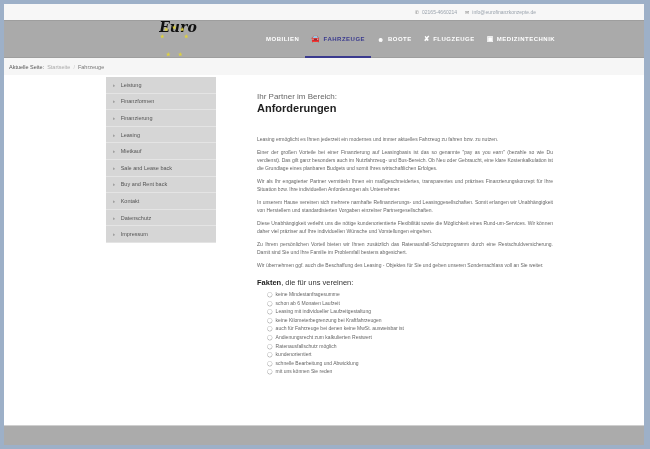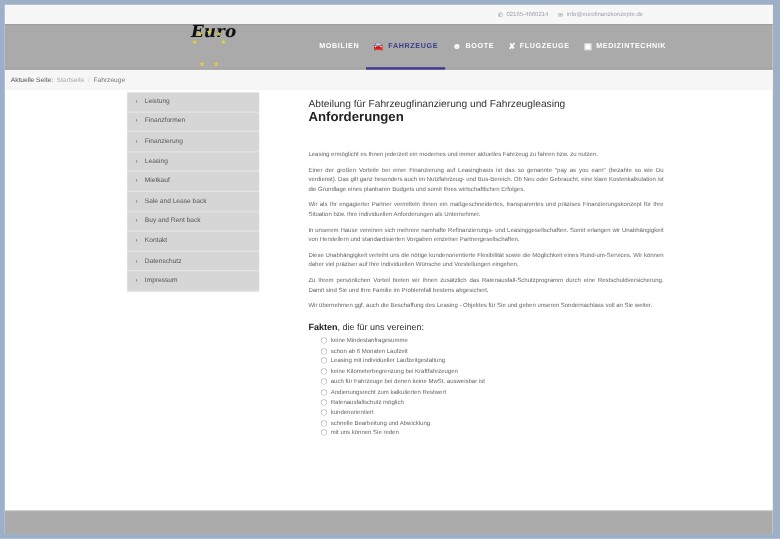--- a/index.html
+++ b/index.html
@@ -178,21 +178,21 @@
         <span class="chev">›</span>
         <span>Datenschutz</span>
       </div>
     <div class="side-item">
         <span class="chev">›</span>
         <span>Impressum</span>
       </div>
   </div>
 
   <div class="content">
-    <div class="h-dept">Abteilung für Fahrzeugfinanzierung und Fahrzeugleasing</div>
+    <div class="h-sub">Ihr Partner im Bereich:</div>
     <div class="h-main">Anforderungen</div>
 
     <div class="para first">Leasing ermöglicht es Ihnen jederzeit ein modernes und immer aktuelles Fahrzeug zu fahren bzw. zu nutzen.</div>
     <div class="para">Einer der großen Vorteile bei einer Finanzierung auf Leasingbasis ist das so genannte "pay as you earn" (bezahle so wie Du verdienst). Das gilt ganz besonders auch im Nutzfahrzeug- und Bus-Bereich. Ob Neu oder Gebraucht, eine klare Kostenkalkulation ist die Grundlage eines planbaren Budgets und somit Ihres wirtschaftlichen Erfolges.</div>
     <div class="para">Wir als Ihr engagierter Partner vermitteln Ihnen ein maßgeschneidertes, transparentes und präzises Finanzierungskonzept für Ihre Situation bzw. Ihre individuellen Anforderungen als Unternehmer.</div>
     <div class="para">In unserem Hause vereinen sich mehrere namhafte Refinanzierungs- und Leasinggesellschaften. Somit erlangen wir Unabhängigkeit von Herstellern und standardisierten Vorgaben einzelner Partnergesellschaften.</div>
     <div class="para">Diese Unabhängigkeit verleiht uns die nötige kundenorientierte Flexibilität sowie die Möglichkeit eines Rund-um-Services. Wir können daher viel präziser auf Ihre individuellen Wünsche und Vorstellungen eingehen.</div>
     <div class="para">Zu Ihrem persönlichen Vorteil bieten wir Ihnen zusätzlich das Ratenausfall-Schutzprogramm durch eine Restschuldversicherung. Damit sind Sie und Ihre Familie im Problemfall bestens abgesichert.</div>
     <div class="para">Wir übernehmen ggf. auch die Beschaffung des Leasing - Objektes für Sie und geben unseren Sondernachlass voll an Sie weiter.</div>
 

